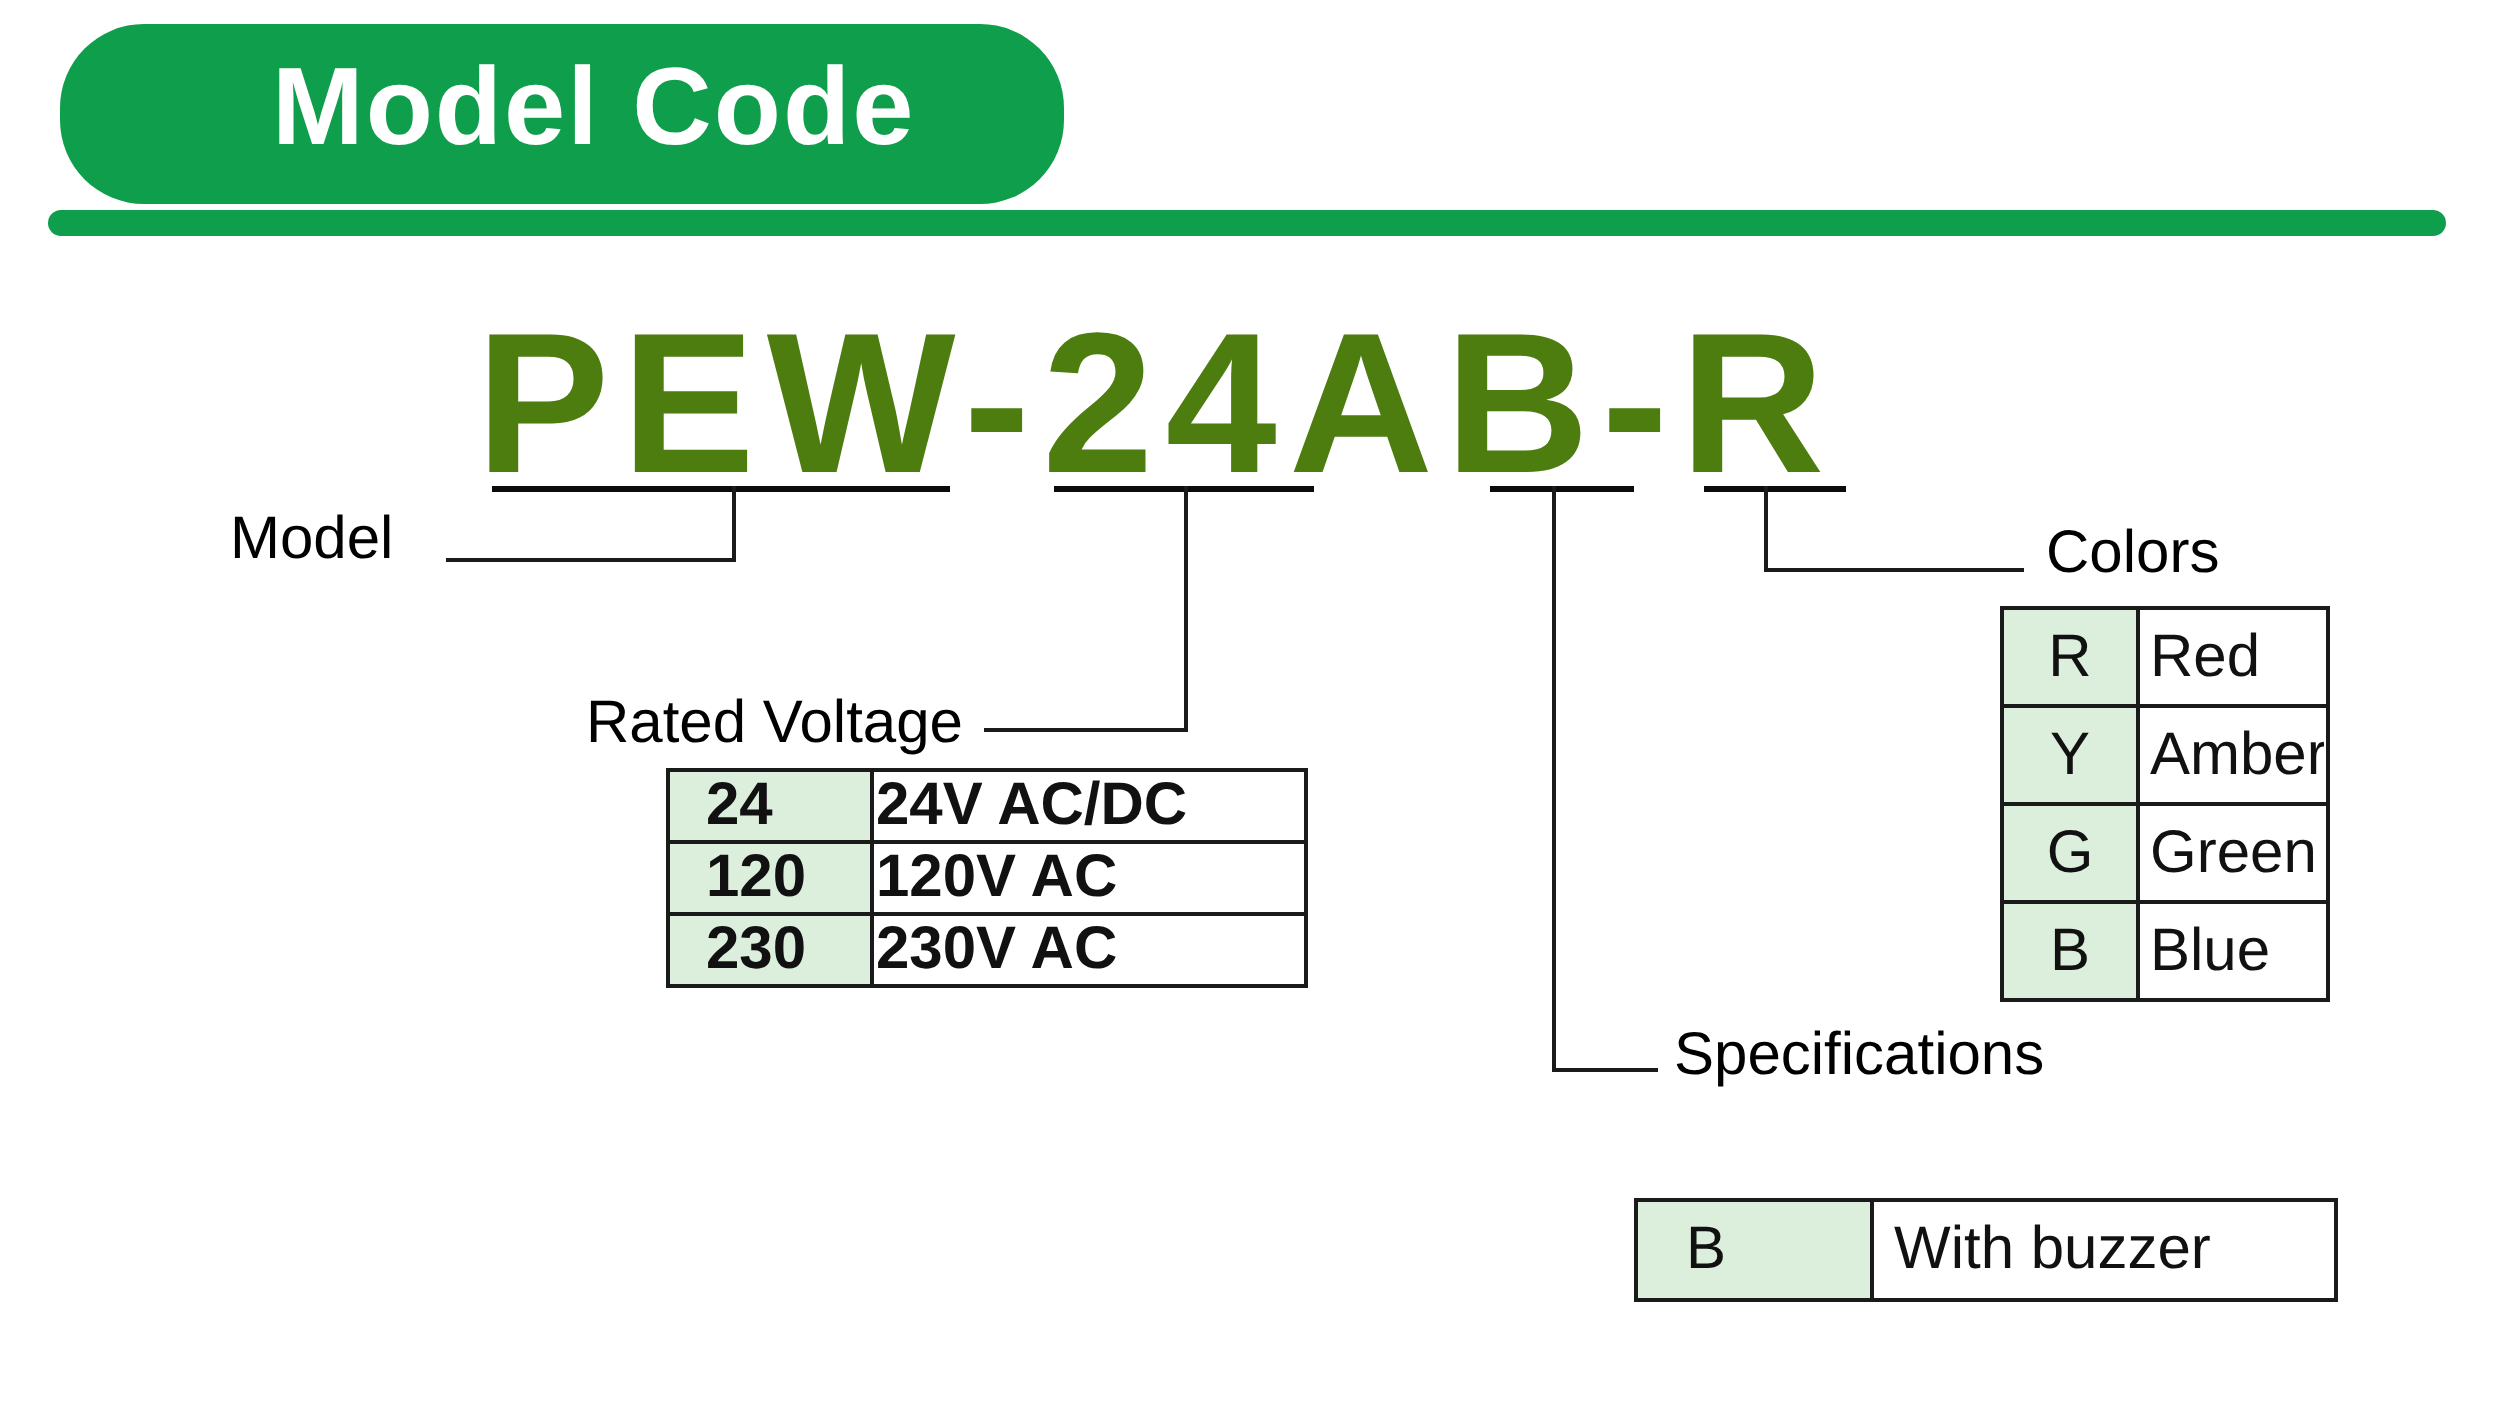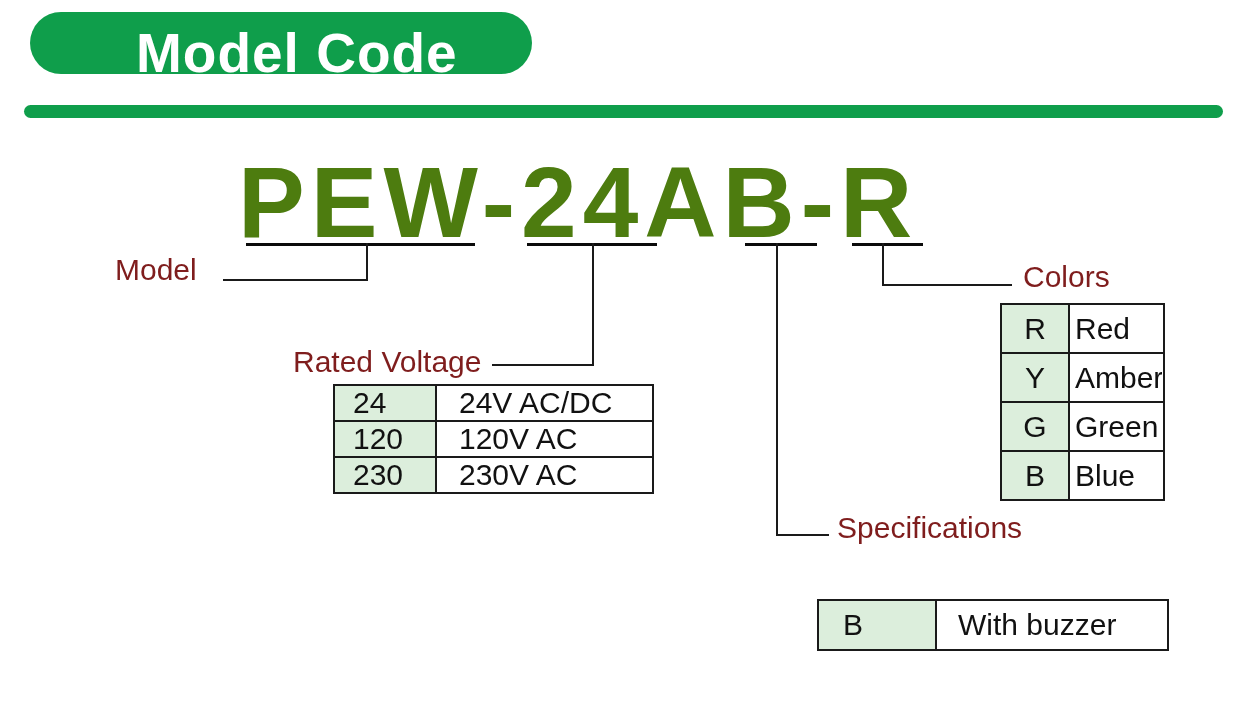--- a/index.html
+++ b/index.html
@@ -7,66 +7,66 @@
     --cell-green:#dceedc;
     --line:#1a1a1a;
   }
   *{margin:0;padding:0;box-sizing:border-box;}
   body{background:#ffffff;font-family:"Liberation Sans", sans-serif;}
   .canvas{
     position:relative;width:1253px;height:703px;background:#ffffff;overflow:hidden;
   }
   
   .title-pill{
-    position:absolute;left:30px;top:12px;width:502px;height:62px;
+    position:absolute;left:30px;top:12px;width:502px;height:90px;
     background:var(--accent);border-radius:42px;
   }
   .title-text{
     position:absolute;left:106px;top:0;height:83px;line-height:83px;
     color:#ffffff;font-size:55px;font-weight:bold;white-space:nowrap;letter-spacing:1px;
   }
   .accent-bar{
     position:absolute;left:24px;top:105px;width:1199px;height:13px;
     background:var(--accent);border-radius:7px;
   }
   
   .model-code{
     position:absolute;left:238px;top:152px;
     font-size:100px;font-weight:bold;letter-spacing:6px;line-height:1;
     color:#4d7c0f;white-space:nowrap;
   }
   .line{position:absolute;background:var(--line);}
   .underline{position:absolute;top:243px;height:3px;background:#0b0b0b;}
   .lbl{
-    position:absolute;font-size:30px;line-height:1;color:#7f1d1d;white-space:nowrap;
+    position:absolute;font-size:30px;line-height:1;color:#000000;white-space:nowrap;
   }
   
   table.spec{
     position:absolute;border-collapse:collapse;font-size:30px;color:#111111;
     table-layout:fixed;
   }
   table.spec td{
     border:2px solid var(--line);vertical-align:middle;overflow:hidden;white-space:nowrap;
   }
   td.code{background:var(--cell-green);}
   
   .tbl-voltage{left:333px;top:384px;}
-  .tbl-voltage td{height:30px;}
+  .tbl-voltage td{height:30px;font-weight:bold;}
   .tbl-voltage td.code{width:102px;padding-left:18px;}
-  .tbl-voltage td.val{width:217px;padding-left:22px;}
+  .tbl-voltage td.val{width:217px;padding-left:1px;}
   
   .tbl-colors{left:1000px;top:303px;}
   .tbl-colors td{height:49px;}
   .tbl-colors td.code{width:68px;text-align:center;}
   .tbl-colors td.val{width:86px;padding-left:5px;border-radius:19px;}
   
   .tbl-buzzer{left:817px;top:599px;}
   .tbl-buzzer td{height:50px;}
   .tbl-buzzer td.code{width:118px;padding-left:24px;}
-  .tbl-buzzer td.val{width:232px;padding-left:21px;}
+  .tbl-buzzer td.val{width:232px;padding-left:10px;}
 </style>
 </head>
 <body>
 
 <div class="canvas">
 
   <div class="title-pill">
     <div class="title-text">Model Code</div>
   </div>
   <div class="accent-bar"></div>

